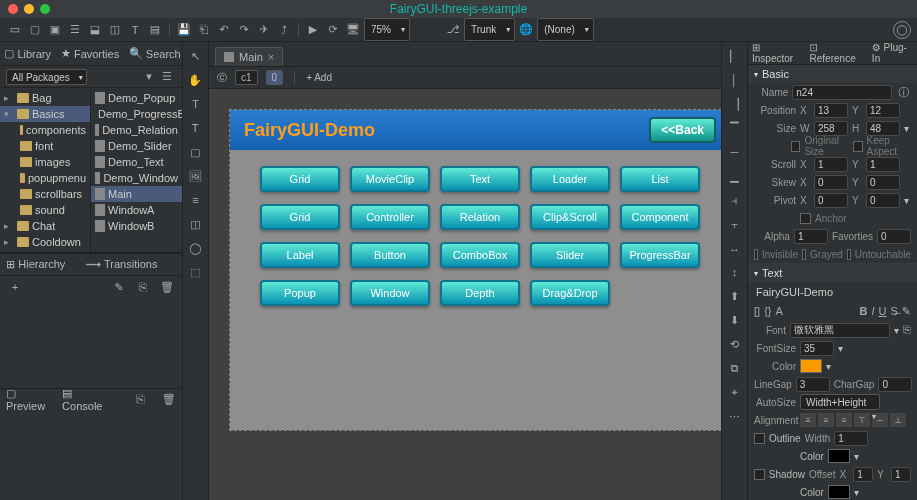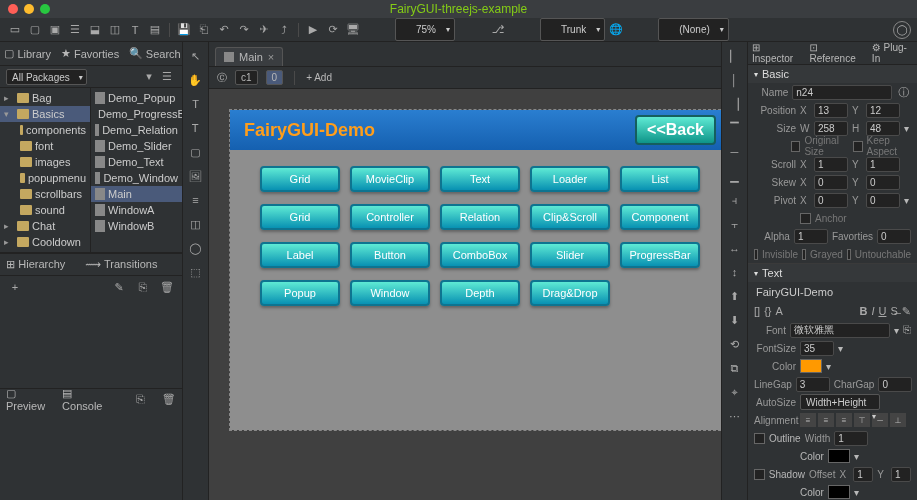--- a/index.html
+++ b/index.html
@@ -3,25 +3,25 @@
 <meta charset="utf-8">
 <style>
 * { margin: 0; padding: 0; box-sizing: border-box; font-family: -apple-system, Helvetica, Arial, sans-serif; }
 body { background: #3a3d40; color: #b8b8b8; font-size: 11px; overflow: hidden; width: 917px; height: 500px; }
 .titlebar { height: 18px; background: #3a3d40; display: flex; align-items: center; padding: 0 8px; position: relative; }
 .traffic { display: flex; gap: 6px; }
 .dot { width: 10px; height: 10px; border-radius: 50%; }
 .dot.red { background: #ff5f57; }
 .dot.yellow { background: #febc2e; }
 .dot.green { background: #28c840; }
-.title-text { position: absolute; left: 50%; transform: translateX(-50%); color: #84cc16; font-size: 12px; }
+.title-text { position: absolute; left: 50%; transform: translateX(-50%); color: #14b8a6; font-size: 12px; }
 .top-toolbar { height: 24px; background: #2f3234; border-bottom: 1px solid #222; display: flex; align-items: center; padding: 0 6px; gap: 2px; }
 .tb-icon { width: 18px; height: 18px; display: inline-flex; align-items: center; justify-content: center; color: #aaa; font-size: 11px; cursor: pointer; }
 .tb-sep { width: 1px; height: 14px; background: #4a4a4a; margin: 0 3px; }
-.tb-dropdown { background: #222; border: 1px solid #555; color: #ccc; font-size: 10px; padding: 1px 18px 1px 20px; border-radius: 2px; height: 23px; display: inline-flex; align-items: center; position: relative; margin-left: 31px; }
+.tb-dropdown { background: #222; border: 1px solid #555; color: #ccc; font-size: 10px; padding: 1px 18px 1px 6px; border-radius: 2px; height: 23px; display: inline-flex; align-items: center; position: relative; }
 .tb-dropdown::after { content: '▾'; position: absolute; right: 4px; font-size: 8px; }
 .tb-user { margin-left: auto; width: 18px; height: 18px; border: 1px solid #888; border-radius: 50%; display: flex; align-items: center; justify-content: center; font-size: 10px; }
 .main { display: flex; height: calc(100% - 42px); }
 .left-panel { width: 183px; background: #2f3234; border-right: 1px solid #222; display: flex; flex-direction: column; }
 .panel-tabs { height: 24px; display: flex; align-items: center; border-bottom: 1px solid #222; padding: 0 4px; gap: 10px; }
 .ptab { display: flex; align-items: center; gap: 3px; font-size: 11px; cursor: pointer; }
 .panel-toolbar { height: 22px; border-bottom: 1px solid #222; display: flex; align-items: center; padding: 0 6px; }
 .dd-small { background: #222; border: 1px solid #555; color: #ccc; font-size: 10px; padding: 1px 16px 1px 5px; border-radius: 2px; position: relative; display: inline-block; height: 16px; line-height: 14px; }
 .dd-small::after { content: '▾'; position: absolute; right: 3px; font-size: 8px; }
 .tree { flex: 0 0 auto; overflow-y: auto; border-bottom: 1px solid #222; padding: 2px 0; }
@@ -42,21 +42,21 @@
 .canvas-area { flex: 1; display: flex; flex-direction: column; }
 .doc-tabs { height: 25px; background: #2f3234; border-bottom: 1px solid #222; display: flex; align-items: flex-end; padding: 0 6px; }
 .doc-tab { background: #3a3d40; border: 1px solid #555; border-bottom: none; padding: 3px 8px; font-size: 11px; border-radius: 3px 3px 0 0; display: flex; align-items: center; gap: 5px; }
 .controller-bar { height: 22px; background: #2f3234; border-bottom: 1px solid #222; display: flex; align-items: center; padding: 0 8px; gap: 8px; font-size: 10px; }
 .ctrl-badge { background: #222; border: 1px solid #555; padding: 1px 5px; border-radius: 2px; font-size: 10px; }
 .canvas-viewport { flex: 1; background: #404040; position: relative; overflow: hidden; }
 .artboard-wrap { position: absolute; left: 20px; top: 20px; border: 1px dashed #888; }
 .artboard { width: 500px; height: 320px; background: #8e8e8e; }
 .demo-header { background: linear-gradient(#2a7ed0, #1560b0); height: 40px; display: flex; align-items: center; padding: 0 14px; }
 .demo-title { color: #ff9e1b; font-weight: bold; font-size: 18px; flex: 1; }
-.back-btn { background: linear-gradient(#5eead4, #0e9488); border: 2px solid #155e5e; color: #fff; font-weight: bold; font-size: 16px; padding: 4px 10px; border-radius: 4px; }
+.back-btn { background: linear-gradient(#5eead4, #0e9488); border: 2px solid #155e5e; color: #fff; font-weight: bold; font-size: 12px; padding: 4px 10px; border-radius: 4px; }
 .demo-grid { padding: 16px 30px; display: grid; grid-template-columns: repeat(5, 80px); gap: 12px 10px; justify-content: center; }
 .demo-btn { background: linear-gradient(#5eead4, #0891b2); border: 2px solid #0e7490; color: #fff; font-size: 11px; font-weight: 500; height: 26px; border-radius: 4px; display: flex; align-items: center; justify-content: center; box-shadow: 0 2px 3px rgba(0,0,0,.3); }
 .right-strip { width: 26px; background: #2f3234; border-left: 1px solid #222; display: flex; flex-direction: column; padding: 4px 0; gap: 4px; align-items: center; }
 .inspector { width: 170px; background: #2f3234; border-left: 1px solid #222; display: flex; flex-direction: column; overflow-y: auto; font-size: 10px; }
 .insp-tabs { height: 24px; display: flex; align-items: center; border-bottom: 1px solid #222; padding: 0 4px; gap: 8px; font-size: 10px; }
 .section { border-bottom: 1px solid #3a3a3a; }
 .section-head { height: 18px; display: flex; align-items: center; padding: 0 6px; background: #35383a; font-size: 11px; color: #ddd; }
 .section-head::before { content: '▾'; margin-right: 4px; font-size: 8px; }
 .prop-row { display: flex; align-items: center; height: 18px; padding: 0 6px; gap: 4px; }
 .prop-label { width: 42px; text-align: right; color: #999; font-size: 10px; }

